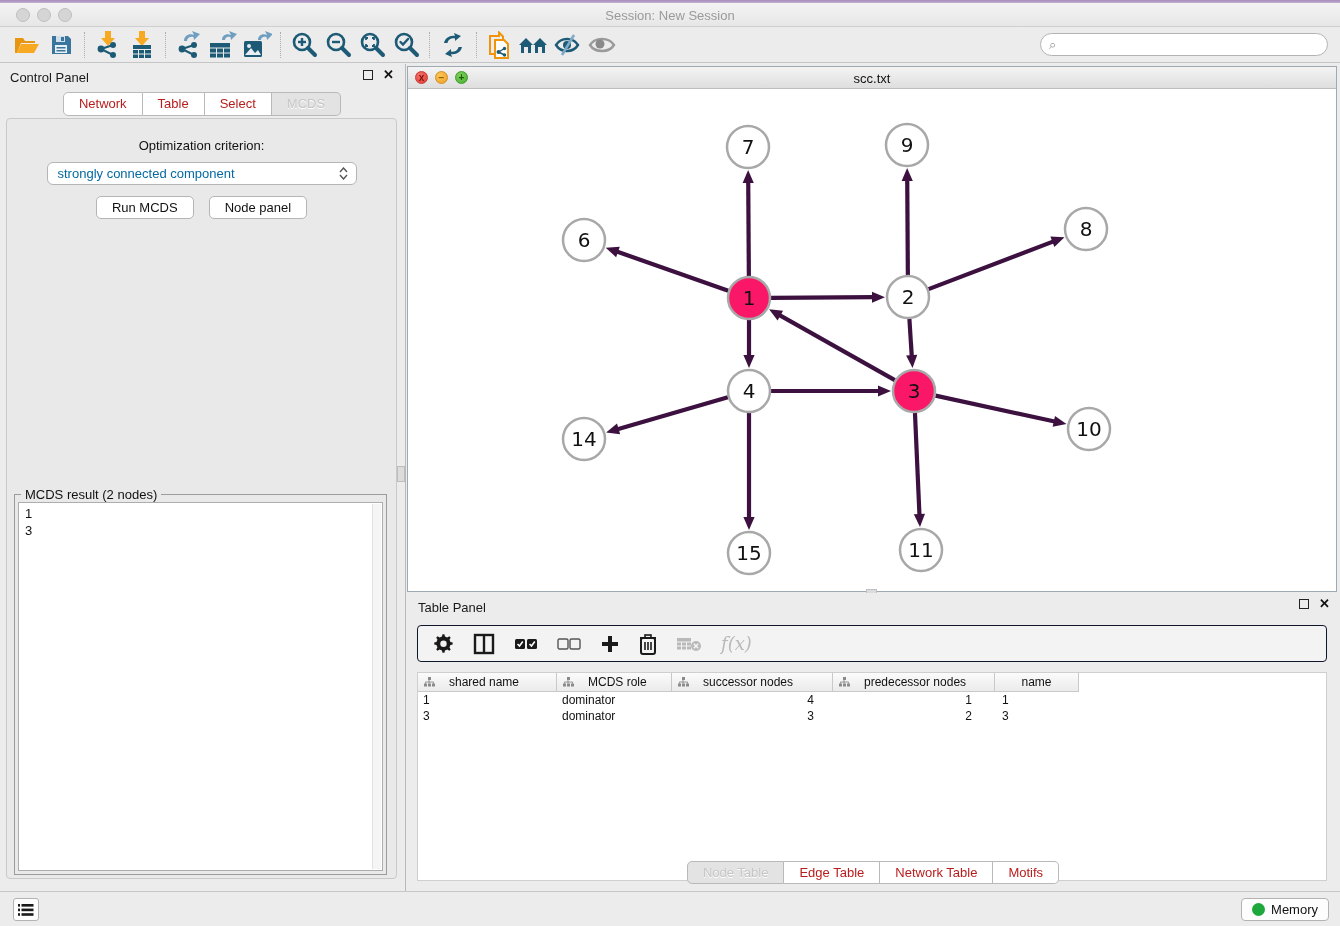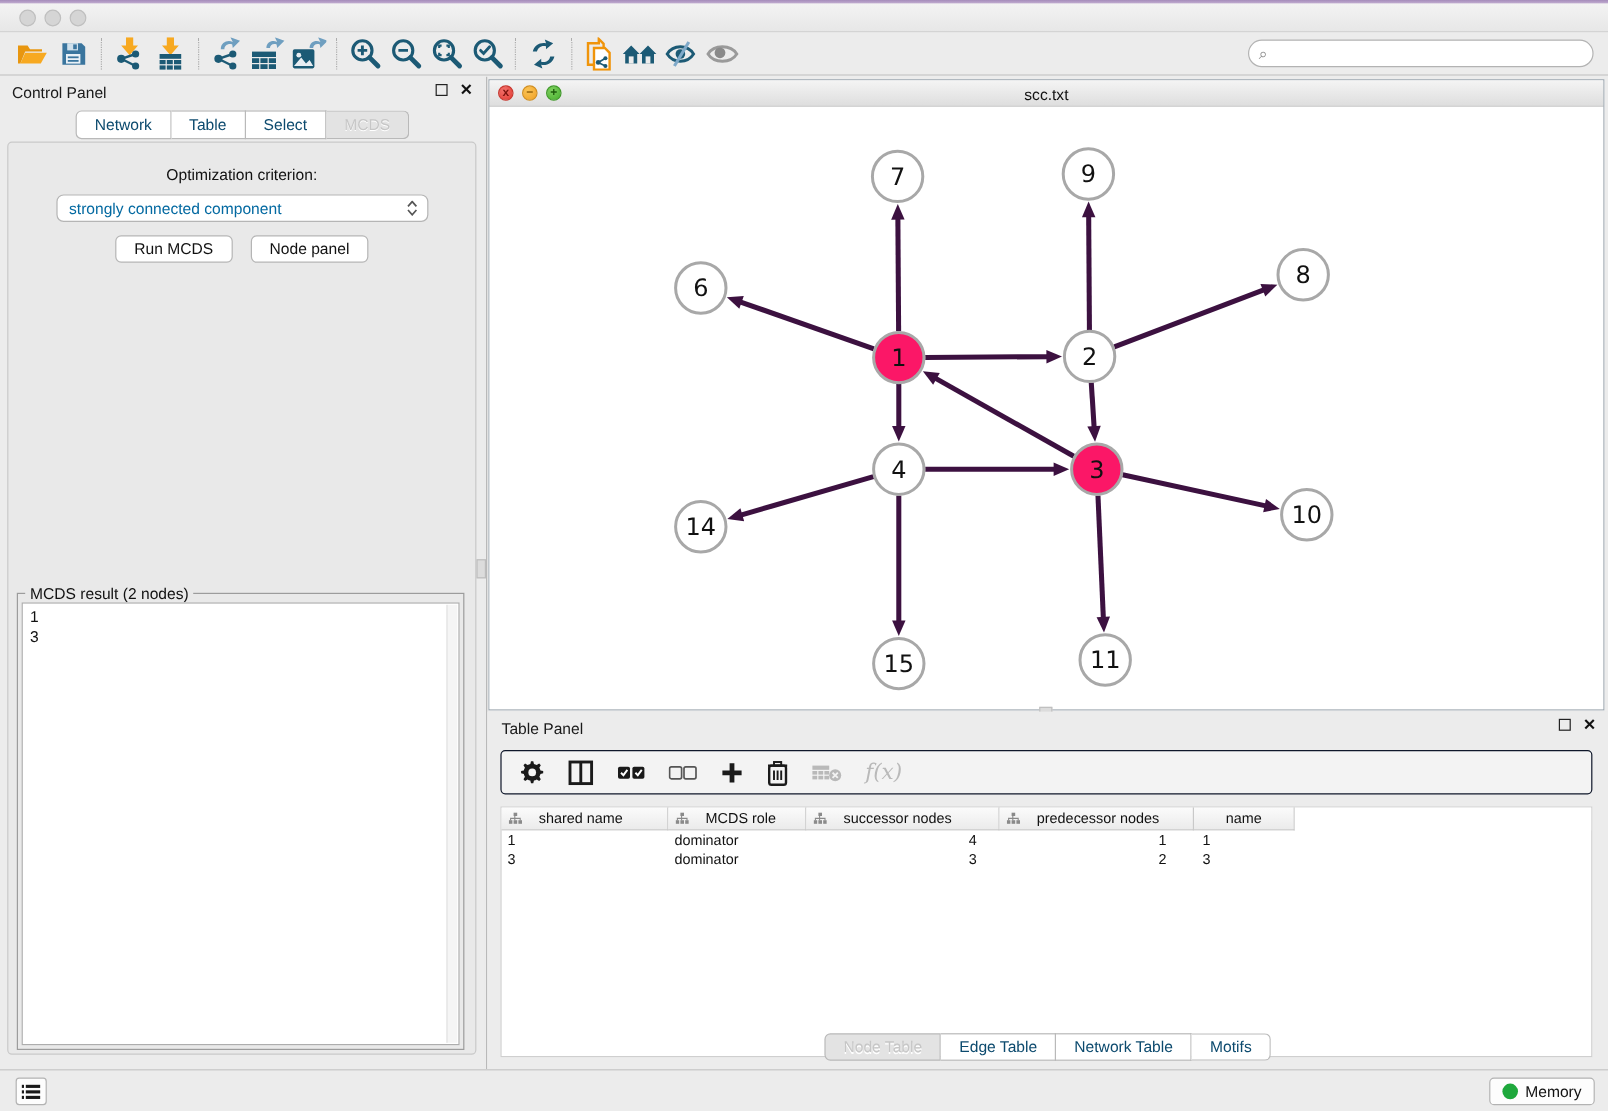--- a/index.html
+++ b/index.html
@@ -32,21 +32,21 @@
 
   
   .control-panel { position:absolute; left:0; top:64px; width:404px; height:827px; }
   .cp-header { height:26px; position:relative; }
   .cp-title { position:absolute; left:10px; top:6px; font-size:13px; color:#1a1a1a; }
   .panel-icons { position:absolute; right:10px; top:6px; display:flex; gap:10px; align-items:center; }
   .float-icon { width:10px; height:10px; border:1.5px solid #222; display:inline-block; }
   .close-icon { font-size:13px; font-weight:bold; color:#111; line-height:10px; }
   .cp-tabs { display:flex; justify-content:center; margin-top:2px; height:24px; }
   .seg { font-size:13px; padding:3px 15px; background:#fff; border:1px solid #b9b9b9;
-    border-left:none; color:#0c4a6e; }
+    border-left:none; color:#b91c1c; }
   .seg.first { border-left:1px solid #b9b9b9; border-radius:5px 0 0 5px; }
   .seg.last { border-radius:0 5px 5px 0; }
   .seg.disabled-active { background:#e3e3e3; color:#c6c6c6; text-shadow:0 1px 0 #fff; }
   .cp-content { position:absolute; left:6px; right:7px; top:54px; bottom:12px;
     background:#e9e9e9; border:1px solid #c9c9c9; border-radius:4px; }
   .opt-label { text-align:center; margin-top:19px; font-size:13px; color:#111; }
   .combo { margin:9px auto 0 auto; width:310px; height:23px; background:#fff;
     border:1px solid #b5b5b5; border-radius:6px; display:flex; align-items:center;
     padding:0 8px 0 10px; }
   .combo .val { flex:1; font-size:13px; color:#0369a1; }
@@ -124,20 +124,21 @@
 </head>
 <body>
 
 <div class="desktop-strip"></div>
 <div class="titlebar">
   <div class="traffic">
     <span class="dot"></span>
     <span class="dot"></span>
     <span class="dot"></span>
   </div>
+  <div class="win-title">Session: New Session</div>
 </div>
 
 <div class="toolbar">
   <span class="tb-btn">
     <svg width="28" height="24" viewBox="0 0 28 24">
         <path d="M2 20 L2 5 L10 5 L12 8 L22 8 L22 10 L8 10 L4 20 Z" fill="#e8960f"></path>
         <path d="M8 11 L26 11 L21 20 L4 20 Z" fill="#f7a921"></path>
       </svg>
   </span>
   <span class="tb-btn">

